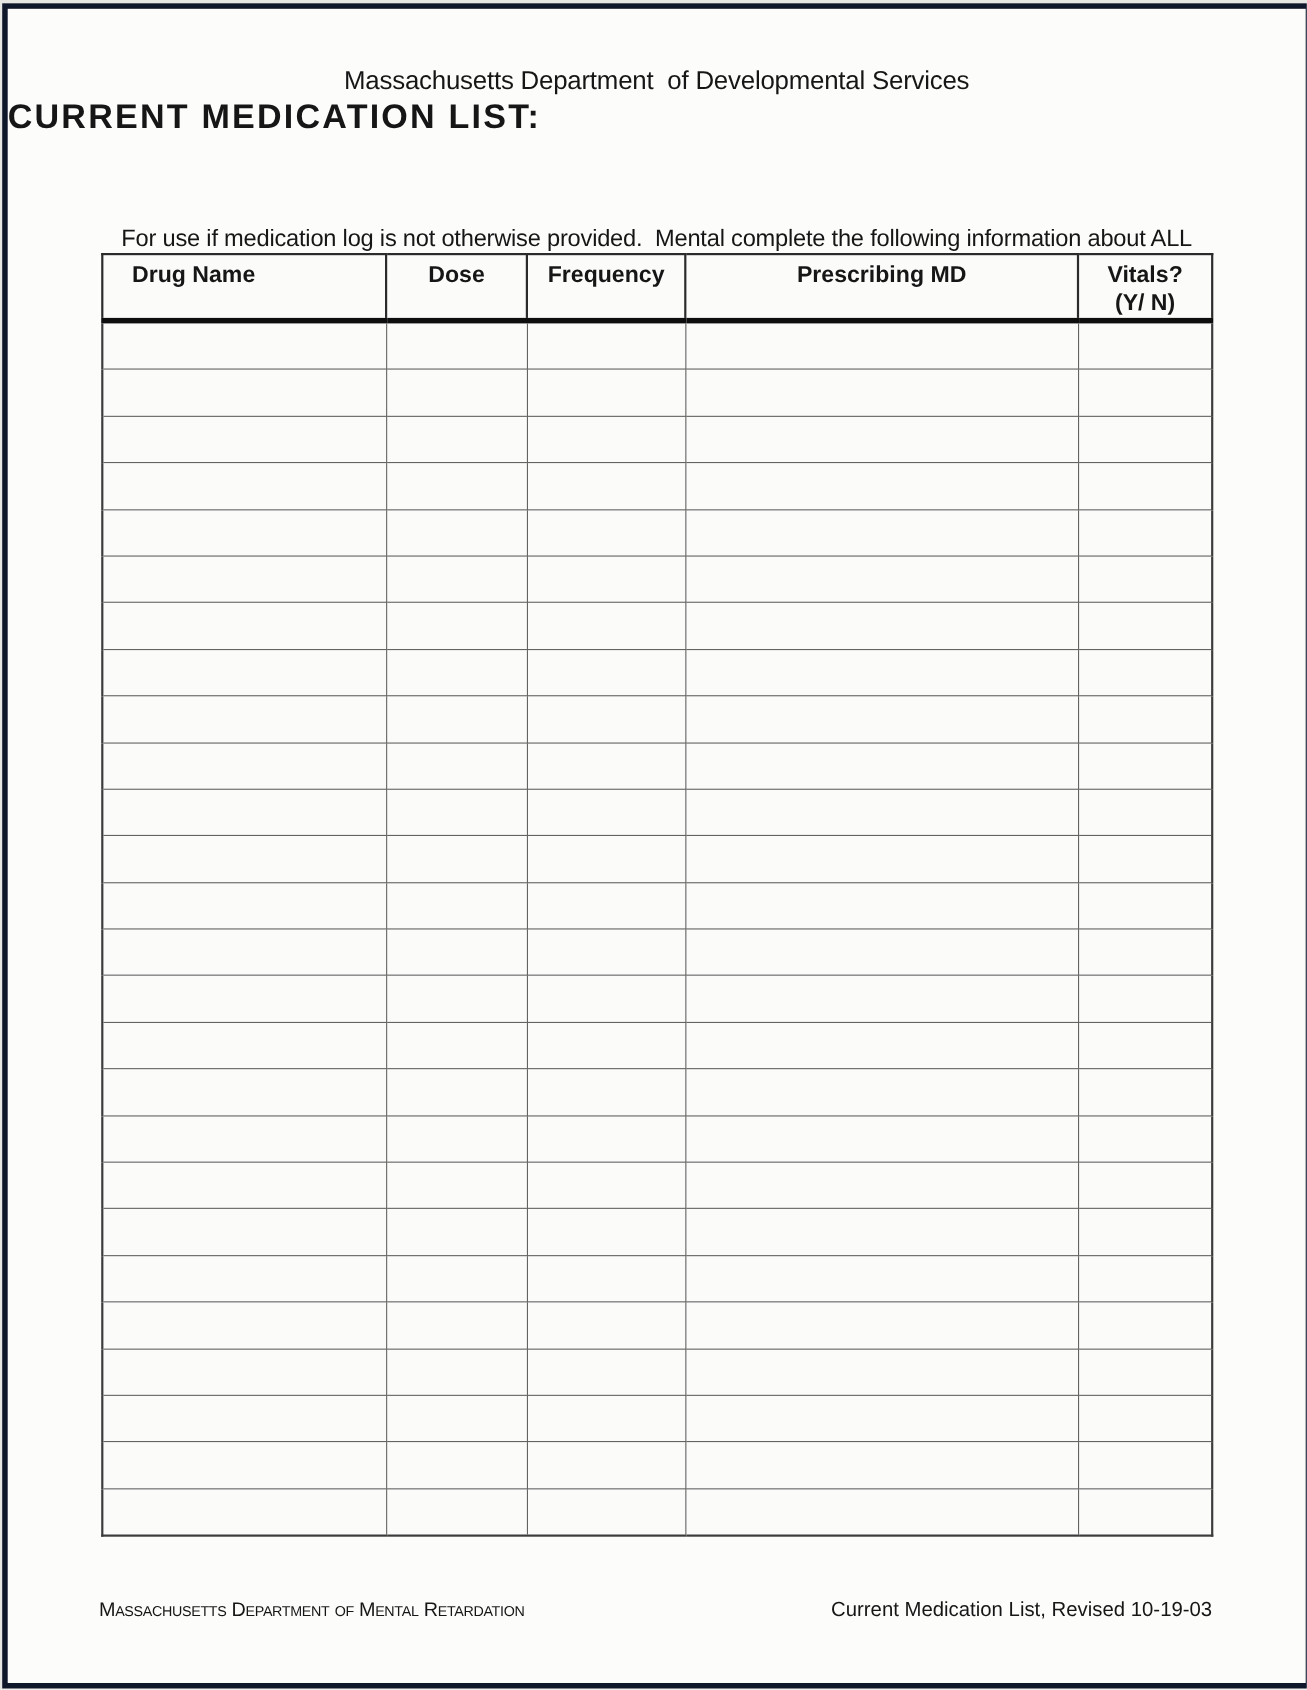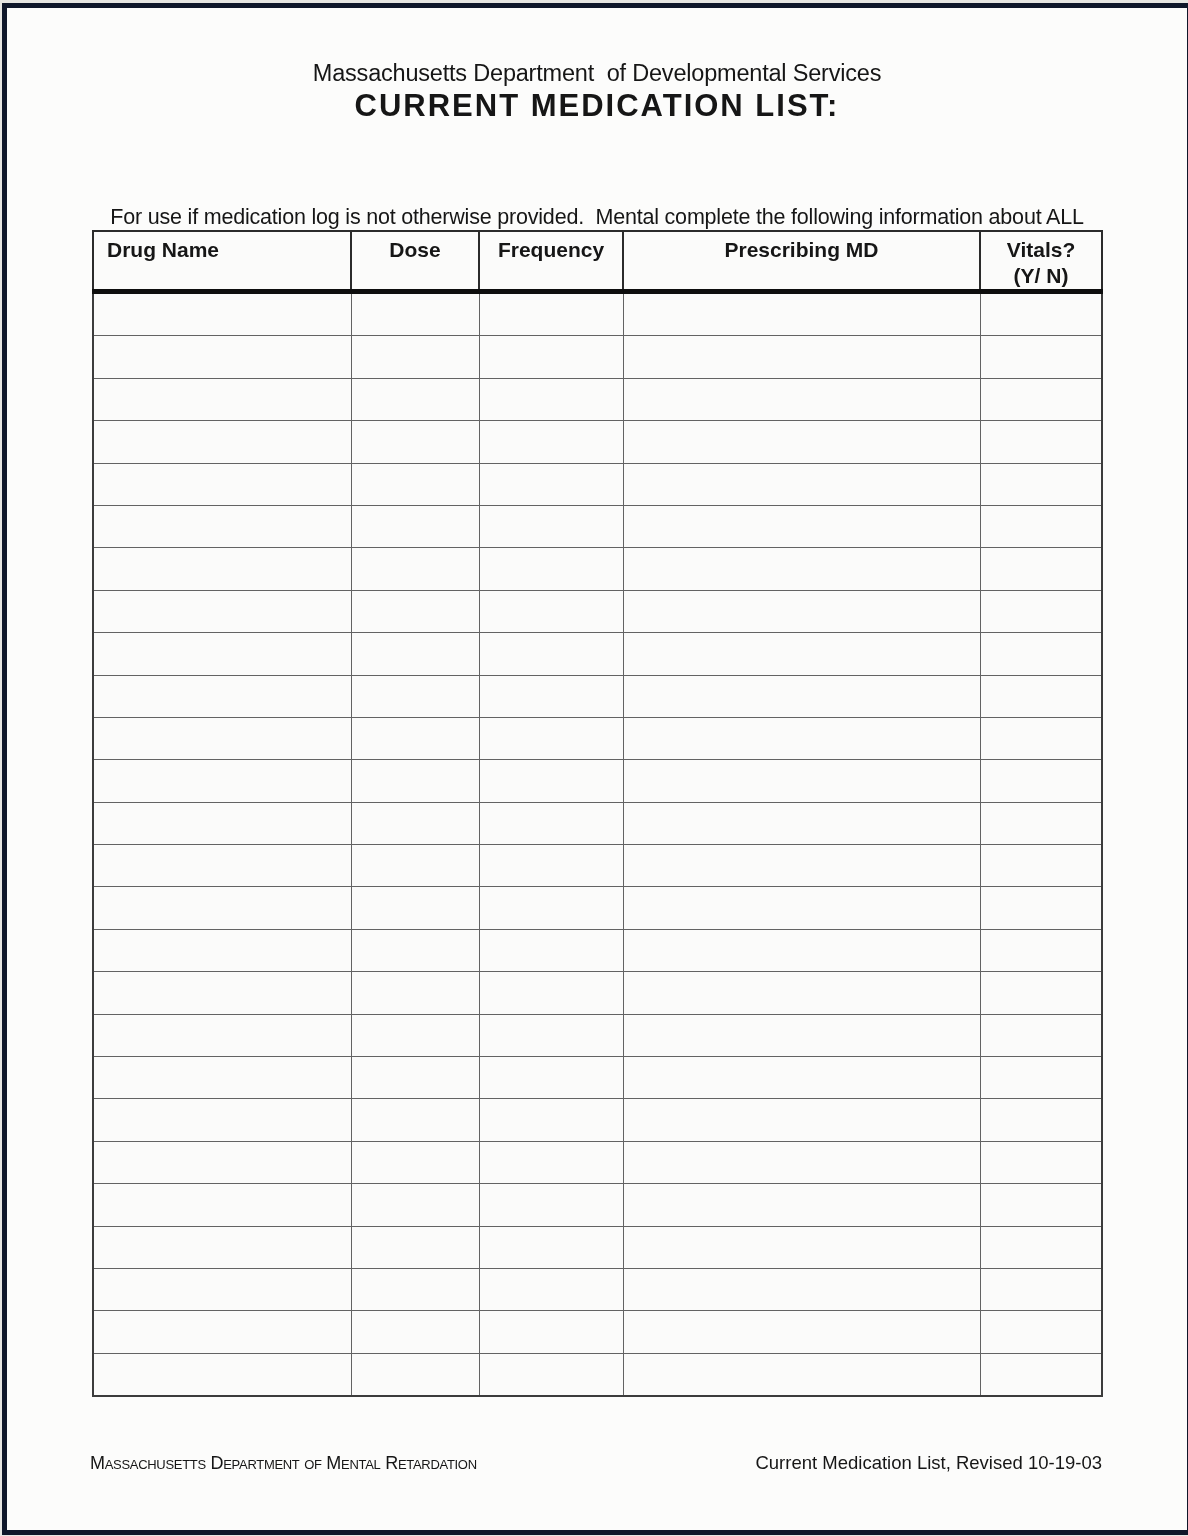--- a/index.html
+++ b/index.html
@@ -32,21 +32,21 @@
     text-align: center;
     font-size: 23.5px;
     letter-spacing: -0.2px;
     white-space: pre-wrap;
   }
   .doc-title {
     position: absolute;
     left: 0;
     right: 0;
     top: 80px;
-    text-align: center;
+    text-align: left;
     font-size: 31px;
     font-weight: bold;
     letter-spacing: 2px;
   }
   .instructions {
     position: absolute;
     left: 0;
     right: 0;
     top: 142px;
     text-align: center;
@@ -70,21 +70,21 @@
     font-size: 21px;
     font-weight: bold;
     vertical-align: top;
     text-align: center;
     height: 50px;
     padding: 5px 2px 0 2px;
     line-height: 26px;
   }
   table.med-table th.col-drug {
     text-align: left;
-    padding-left: 13px;
+    padding-left: 26px;
   }
   table.med-table td {
     border: 1.5px solid #636363;
     height: 41.4px;
     padding: 0;
   }
   table.med-table tbody td:first-child  { border-left: 2px solid #3c3c3c; }
   table.med-table tbody td:last-child   { border-right: 2px solid #3c3c3c; }
   table.med-table tbody tr:last-child td { border-bottom: 2px solid #3c3c3c; }
   .footer {

